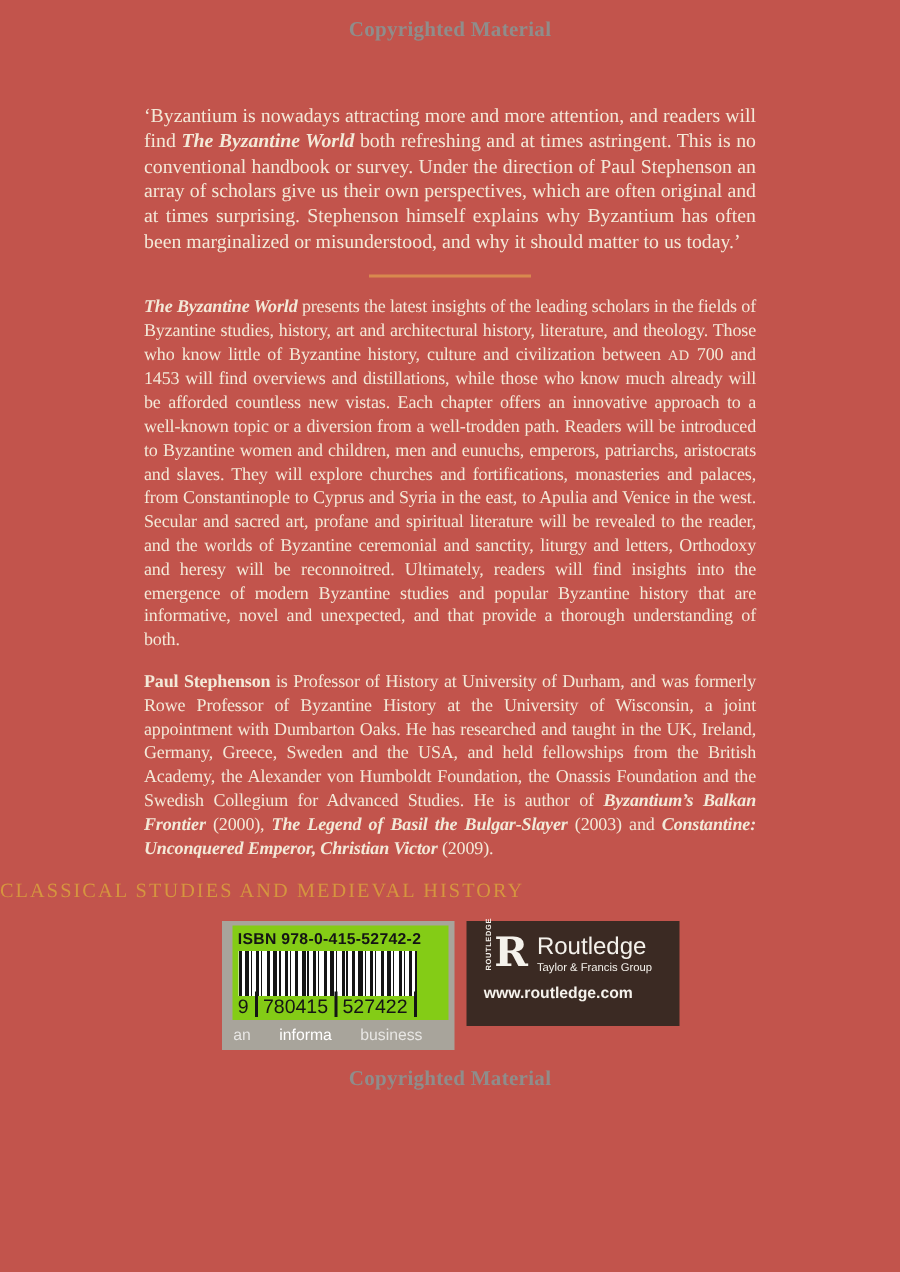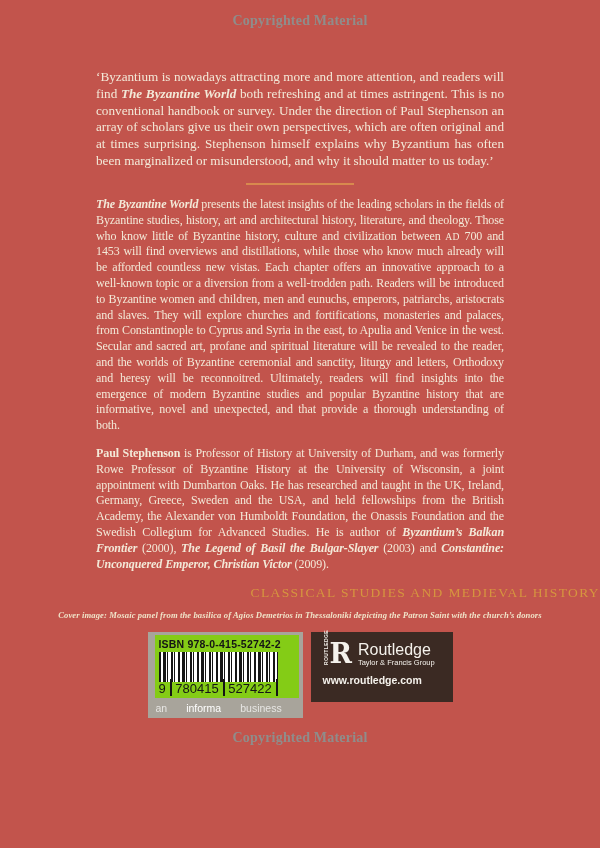--- a/index.html
+++ b/index.html
@@ -38,21 +38,21 @@
     background:#d8894e;
   }
   .body-par{
     font-size:12px;line-height:15.8px;
     text-align:justify;
     letter-spacing:-0.1px;
   }
   .bio{margin-top:11px;}
   .series-title{
     margin-top:13px;
-    text-align:right;
+    text-align:left;
     color:#d6953f;
     font-size:13.5px;
     letter-spacing:1.4px;
     font-weight:normal;
   }
   .cover-caption{
     margin-top:9px;
     padding:0 48px;
     text-align:center;
     font-size:8.6px;
@@ -168,21 +168,20 @@
     <p class="quote"><span>‘Byzantium is nowadays attracting more and more attention, and readers will find </span><span class="seg-bi">The Byzantine World</span><span> both refreshing and at times astringent. This is no conventional handbook or survey. Under the direction of Paul Stephenson an array of scholars give us their own perspectives, which are often original and at times surprising. Stephenson himself explains why Byzantium has often been marginalized or misunderstood, and why it should matter to us today.’</span></p>
 
     <div class="divider"></div>
 
     <p class="body-par"><span class="seg-bi">The Byzantine World</span><span> presents the latest insights of the leading scholars in the fields of Byzantine studies, history, art and architectural history, literature, and theology. Those who know little of Byzantine history, culture and civilization between </span><span class="seg-sc">AD</span><span> 700 and 1453 will find overviews and distillations, while those who know much already will be afforded countless new vistas. Each chapter offers an innovative approach to a well-known topic or a diversion from a well-trodden path. Readers will be introduced to Byzantine women and children, men and eunuchs, emperors, patriarchs, aristocrats and slaves. They will explore churches and fortifications, monasteries and palaces, from Constantinople to Cyprus and Syria in the east, to Apulia and Venice in the west. Secular and sacred art, profane and spiritual literature will be revealed to the reader, and the worlds of Byzantine ceremonial and sanctity, liturgy and letters, Orthodoxy and heresy will be reconnoitred. Ultimately, readers will find insights into the emergence of modern Byzantine studies and popular Byzantine history that are informative, novel and unexpected, and that provide a thorough understanding of both.</span></p>
     <p class="body-par bio"><span class="seg-b">Paul Stephenson</span><span> is Professor of History at University of Durham, and was formerly Rowe Professor of Byzantine History at the University of Wisconsin, a joint appointment with Dumbarton Oaks. He has researched and taught in the UK, Ireland, Germany, Greece, Sweden and the USA, and held fellowships from the British Academy, the Alexander von Humboldt Foundation, the Onassis Foundation and the Swedish Collegium for Advanced Studies. He is author of </span><span class="seg-bi">Byzantium’s Balkan Frontier</span><span> (2000), </span><span class="seg-bi">The Legend of Basil the Bulgar-Slayer</span><span> (2003) and </span><span class="seg-bi">Constantine: Unconquered Emperor, Christian Victor</span><span> (2009).</span></p>
   </div>
 
   <div class="series-title">CLASSICAL STUDIES AND MEDIEVAL HISTORY</div>
 
-  <div class="cover-caption">Cover image: Mosaic panel from the basilica of Agios Demetrios in Thessaloniki depicting the Patron Saint with the church’s donors</div>
 
   <div class="bottom-row">
 
     <div class="barcode-box">
       <div class="barcode-white">
         <div class="isbn-label">ISBN 978-0-415-52742-2</div>
         <div class="bars"></div>
         <div class="digits-row">
           <span>9</span>
           <span class="guard"></span>

